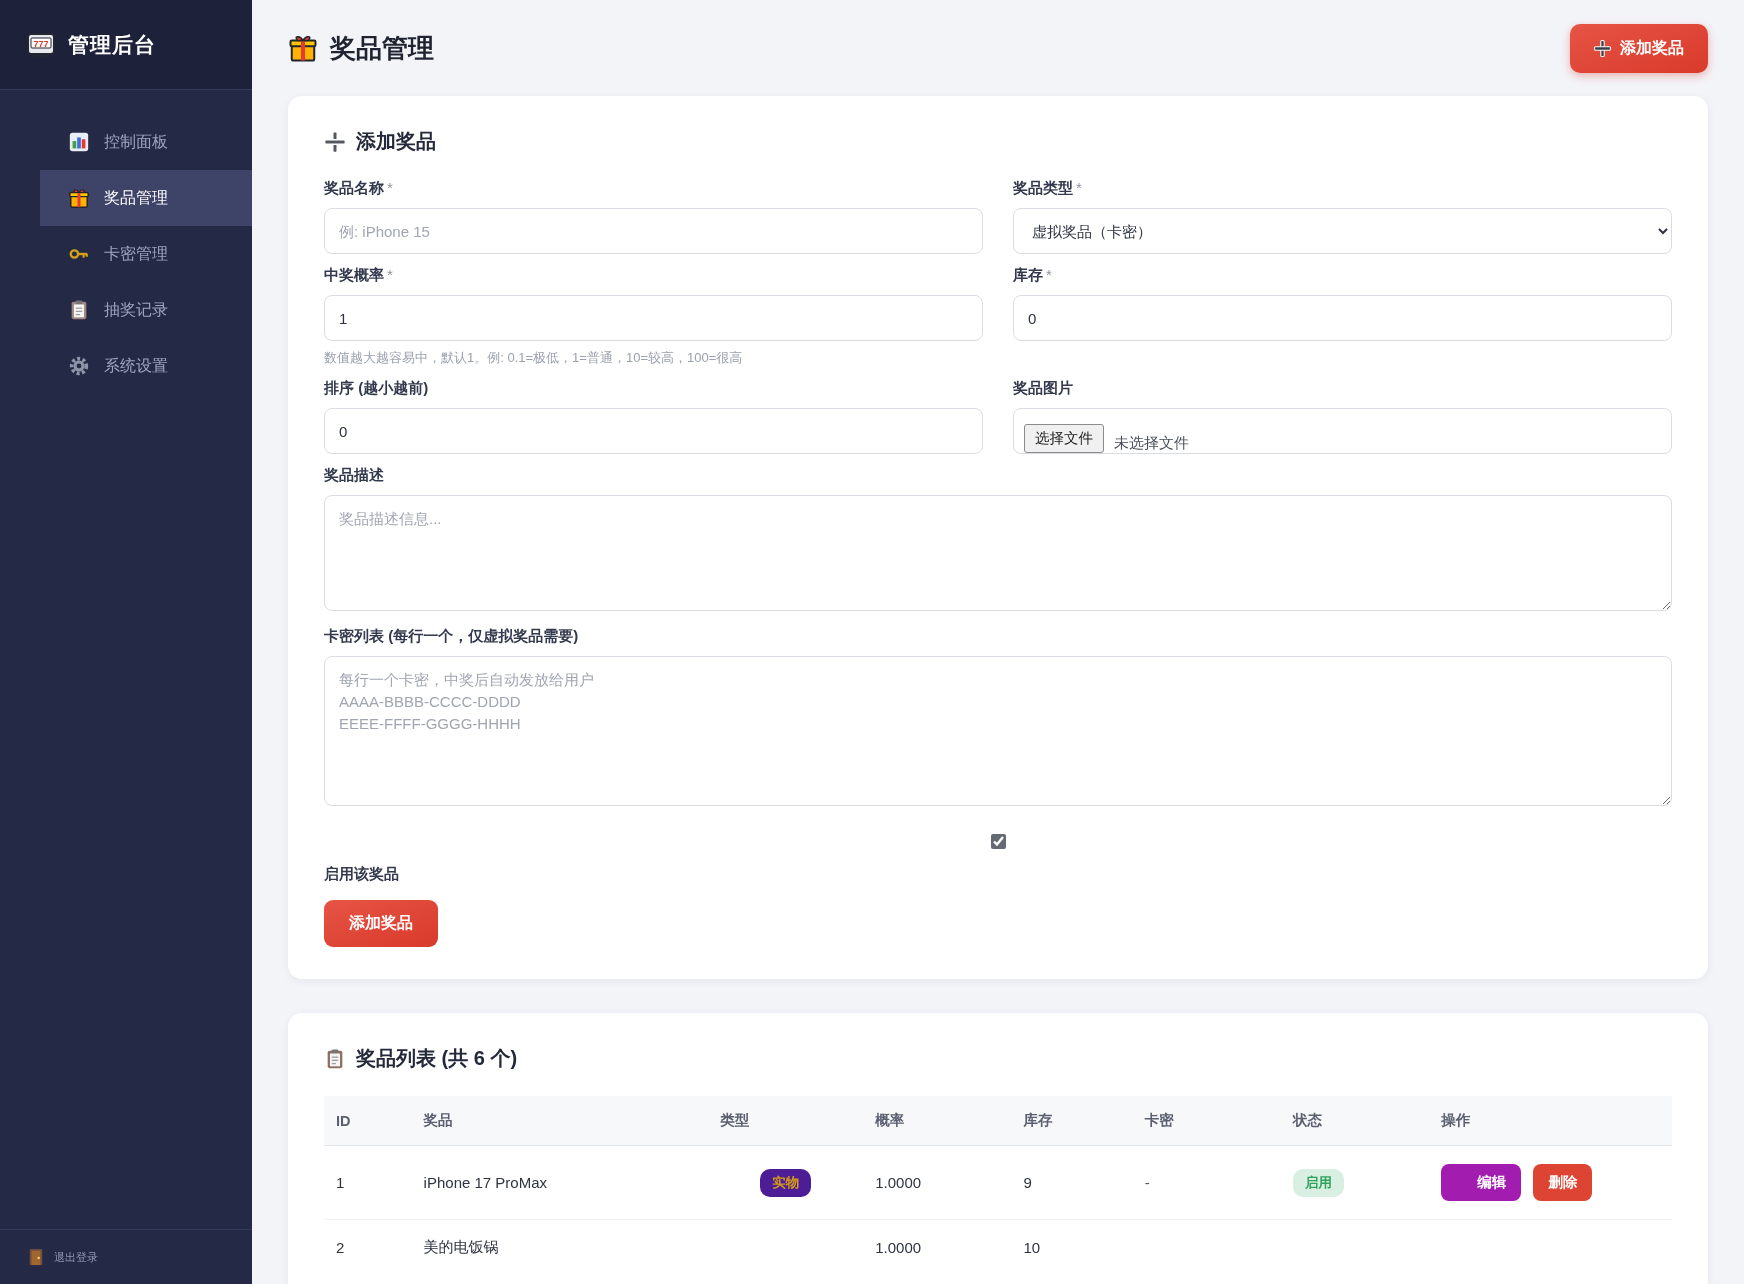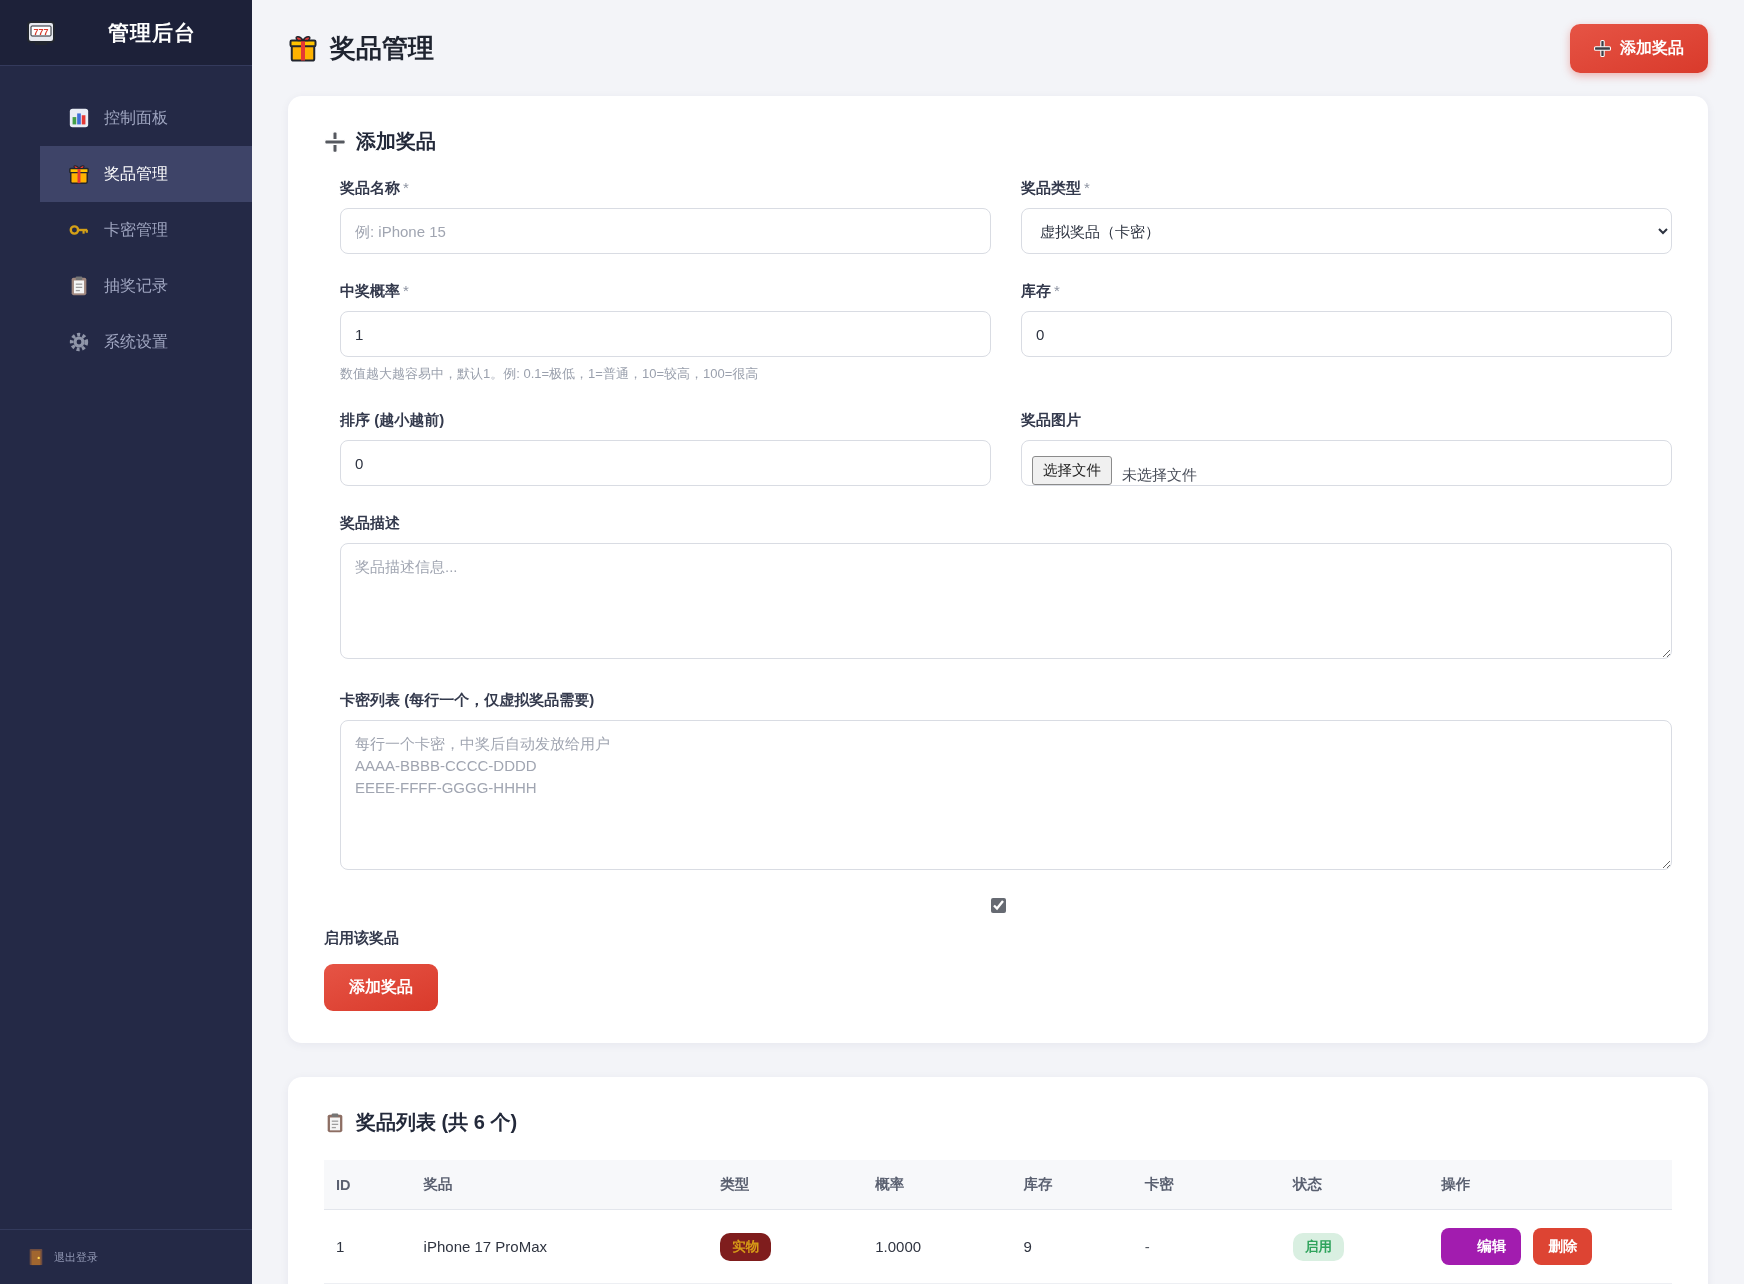--- a/index.html
+++ b/index.html
@@ -1,21 +1,21 @@
 <!DOCTYPE html>
 <html lang="zh"><head>
 <meta charset="utf-8">
 <style>
   * { margin:0; padding:0; box-sizing:border-box; }
   html,body { width:1744px; height:1284px; overflow:hidden; }
   body { display:flex; font-family:"Liberation Sans", sans-serif; background:#f3f4f8; color:#2d3340; }
 
   
   .sidebar { width:252px; min-width:252px; background:#242946; display:flex; flex-direction:column; }
-  .sb-header { height:66px; display:flex; align-items:center; padding:0 26px; background:#1d2139; border-bottom:1px solid #343a5c;gap:40px; }
+  .sb-header { height:90px; display:flex; align-items:center; padding:0 26px; background:#1d2139; border-bottom:1px solid #343a5c; }
   .sb-header .logo { width:30px; height:30px; margin-right:12px; }
   .sb-title { color:#ffffff; font-size:21px; font-weight:bold; letter-spacing:1px; }
   .sb-nav { flex:1; padding-top:24px;margin-left:40px; }
   .sb-item { display:flex; align-items:center; height:56px; padding:0 28px; color:#9fa5c0; font-size:16px; cursor:pointer; }
   .sb-item .ic { width:22px; height:22px; margin-right:14px; flex:none; }
   .sb-item.active { background:#3e4468; color:#ffffff; }
   .sb-footer { padding:18px 28px; border-top:1px solid #333a5c; color:#9298b4; font-size:11px; display:flex; align-items:center; }
   .sb-footer .ic { width:16px; height:18px; margin-right:10px; }
 
   
@@ -24,21 +24,21 @@
   .page-title { display:flex; align-items:center; font-size:26px; font-weight:bold; color:#1f2430; }
   .page-title .ic { width:30px; height:30px; margin-right:12px; }
   .btn-primary { display:flex; align-items:center; gap:9px; background:linear-gradient(160deg,#e65445,#d93a2b); color:#fff; border:none; border-radius:10px; padding:14px 24px; font-size:16px; font-weight:bold; cursor:pointer; box-shadow:0 3px 8px rgba(217,58,43,.35); font-family:inherit; }
   .btn-primary .ic { width:17px; height:17px; }
 
   .card { background:#fff; border-radius:14px; box-shadow:0 2px 10px rgba(30,40,90,.06); padding:32px 36px; margin-bottom:34px; }
   .card-title { display:flex; align-items:center; font-size:20px; font-weight:bold; color:#23293a; margin-bottom:24px; }
   .card-title .ic { width:22px; height:22px; margin-right:10px; }
 
   
-  .grid2 { display:grid; grid-template-columns:1fr 1fr; gap:28px 30px;margin-left:16px; }
+  .grid2 { display:grid; grid-template-columns:1fr 1fr; gap:12px 30px; }
   .field { }
   .field label.fl { display:block; font-size:15px; font-weight:bold; color:#343a4d; margin-bottom:10px; }
   .req { color:#8d93a1; font-weight:normal; margin-left:3px; }
   .tin { width:100%; height:46px; border:1px solid #d9dce3; border-radius:8px; padding:8px 14px; font-size:15px; color:#2d3340; font-family:inherit; background:#fff; }
   .tin::placeholder, textarea::placeholder { color:#a0a5b1; }
   select.tin { appearance:auto; }
   .help { font-size:13px; color:#9aa0ad; margin-top:8px; }
   .filebox { width:100%; height:46px; border:1px solid #d9dce3; border-radius:8px; display:flex; align-items:flex-end; padding:0 10px; }
   .filebtn { border:1px solid #8b8b8b; background:#f0f0f0; border-radius:3px; padding:4px 10px; font-size:14.5px; color:#222; cursor:pointer; }
   .filetext { margin-left:10px; font-size:15px; color:#4a4f5a; }
@@ -51,21 +51,21 @@
   .enable-label { display:block; font-size:15px; font-weight:bold; color:#343a4d; margin-top:16px; }
   .btn-submit { margin-top:16px; background:linear-gradient(160deg,#e65445,#d93a2b); color:#fff; border:none; border-radius:9px; padding:13px 25px; font-size:16px; font-weight:bold; cursor:pointer; font-family:inherit; }
 
   
   table { width:100%; border-collapse:collapse; }
   thead tr { background:#f7f8fa; }
   th { text-align:left; padding:15px 12px; font-size:14.5px; color:#5a6070; font-weight:600; }
   td { padding:18px 12px; font-size:15px; color:#2f3440; border-top:1px solid #edeff3; }
   thead th { border-bottom:1px solid #e3e6ec; }
   .badge { display:inline-block; padding:5px 12px; border-radius:10px; font-size:13.5px; font-weight:bold; }
-  .badge-warning { background:#7f1d1d; color:#d79b17; }
+  .badge-warning { background:#4c1d95; color:#d79b17;margin-left:40px; }
   .badge-success { background:#d9efe1; color:#2fa35c; }
   .btn-sm { border:none; border-radius:8px; color:#fff; font-size:14.5px; font-weight:bold; padding:9px 15px; cursor:pointer; margin-right:8px; font-family:inherit; }
   .btn-edit { background:#a21caf;padding-left:36px; }
   .btn-del  { background:#dd4433; }
   .c-dash { color:#555a64; }
 
   col.w-id{width:6.5%} col.w-name{width:22%} col.w-type{width:11.5%} col.w-prob{width:11%}
   col.w-stock{width:9%} col.w-codes{width:11%} col.w-status{width:11%} col.w-act{width:18%}
 </style>
 </head>

